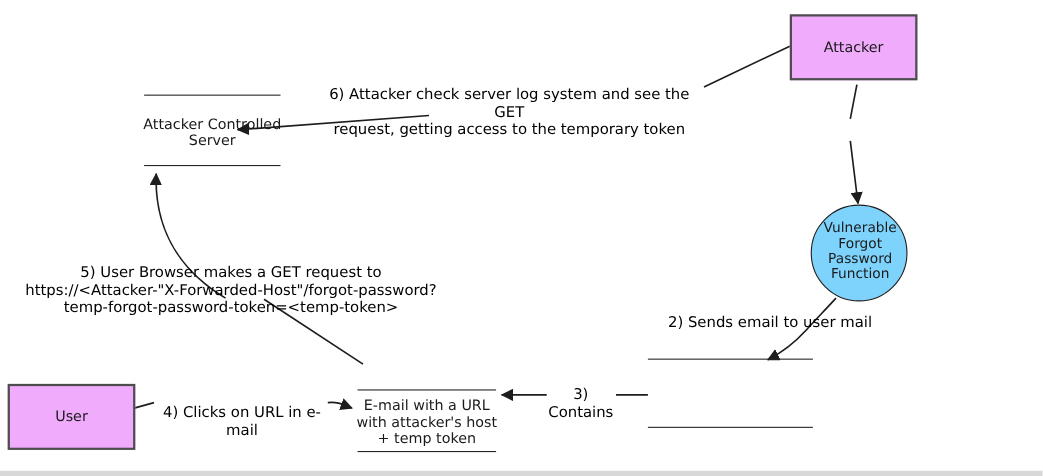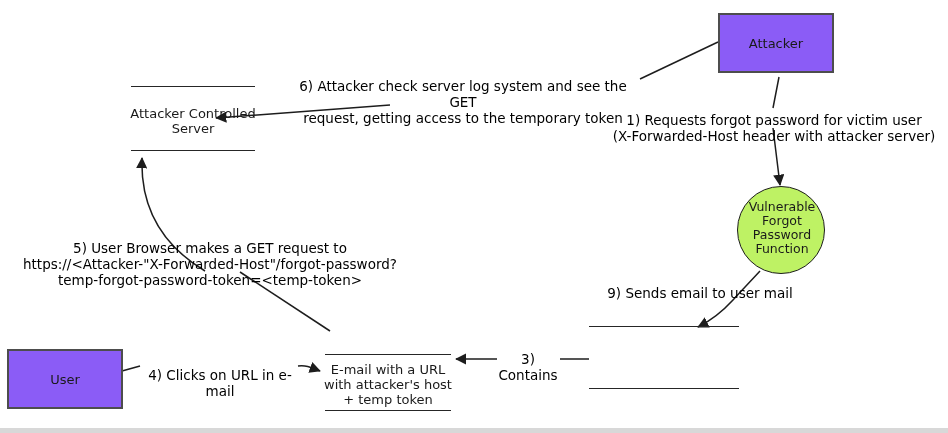--- a/index.html
+++ b/index.html
@@ -38,29 +38,29 @@
     position: absolute;
     text-align: center;
     color: #000000;
     font-size: 13.5px;
     line-height: 16px;
     font-family: "DejaVu Sans", "Liberation Sans", sans-serif;
     white-space: pre-line;
   }
   .box-rect {
     position: absolute;
-    background: #8b5cf6;
+    background: #f0abfc;
     border: 2px solid #4d4d4d;
     box-sizing: border-box;
   }
   .circle-node {
     position: absolute;
     border: 1.6px solid #1d1d1d;
     border-radius: 50%;
-    background: #bef264;
+    background: #7dd3fc;
     box-sizing: border-box;
   }
   .openbox-line {
     position: absolute;
     height: 0;
     border-top: 1.7px solid #262626;
   }
   .footer-bar {
     position: absolute;
     left: 0;
@@ -130,24 +130,22 @@
     <div class="openbox-line" style="left:0; top:56px; width:126px;"></div>
     <div class="node-text" style="left:-8px; top:8px; width:142px;">E-mail with a URL
 with attacker's host
 + temp token</div>
   </div>
 
   <div class="box-rect center-y" style="left:7px; top:349px; width:116px; height:60px;">
     <span class="node-text" style="position:static;">User</span>
   </div>
 
-  <div class="edge-label" style="left:600px; top:112px; width:348px;">1) Requests forgot password  for victim user
-(X-Forwarded-Host header with attacker server)</div>
 
-  <div class="edge-label" style="left:570px; top:285px; width:260px;">9) Sends email to user mail</div>
+  <div class="edge-label" style="left:570px; top:285px; width:260px;">2) Sends email to user mail</div>
 
   <div class="edge-label" style="left:492px; top:351px; width:72px;">3) Contains</div>
 
   <div class="edge-label" style="left:140px; top:367px; width:160px;">4) Clicks on URL in e-mail</div>
 
   <div class="edge-label" style="left:10px; top:240px; width:400px;">5) User Browser makes a GET request to
 https://&lt;Attacker-"X-Forwarded-Host"/forgot-password?
 temp-forgot-password-token=&lt;temp-token&gt;</div>
 
   <div class="edge-label" style="left:286px; top:78px; width:354px;">6) Attacker check server log system and see the GET

